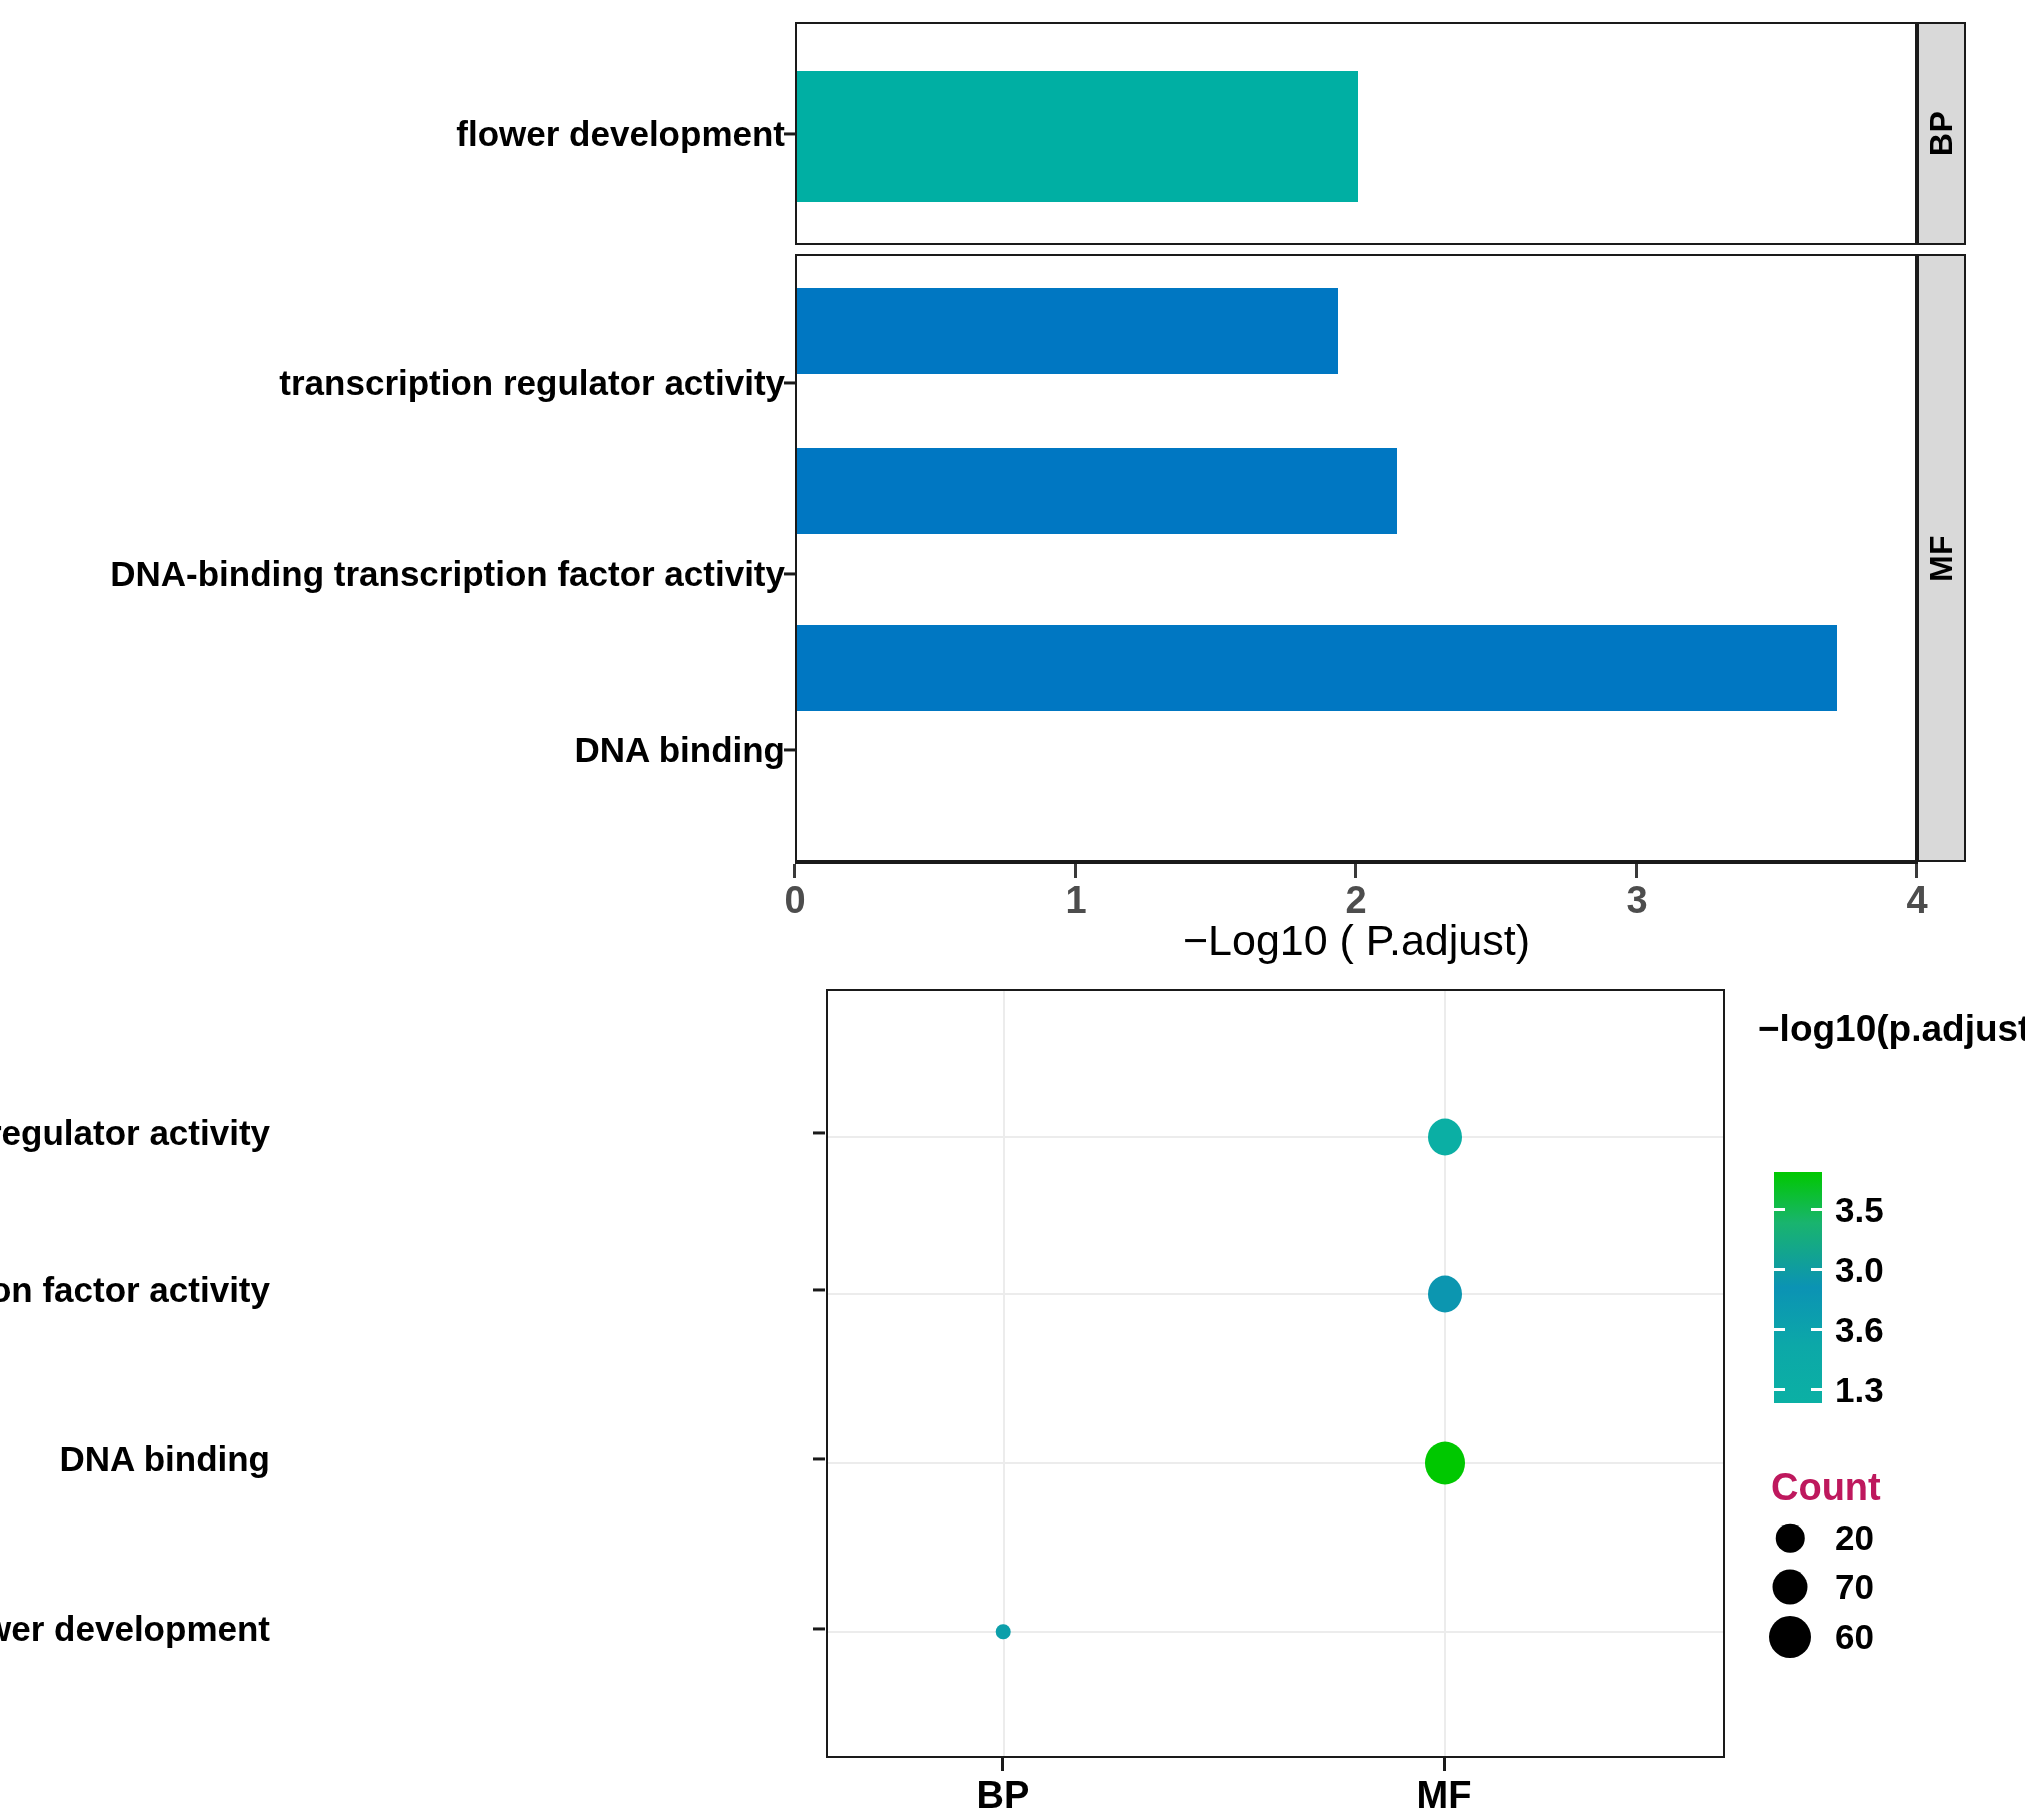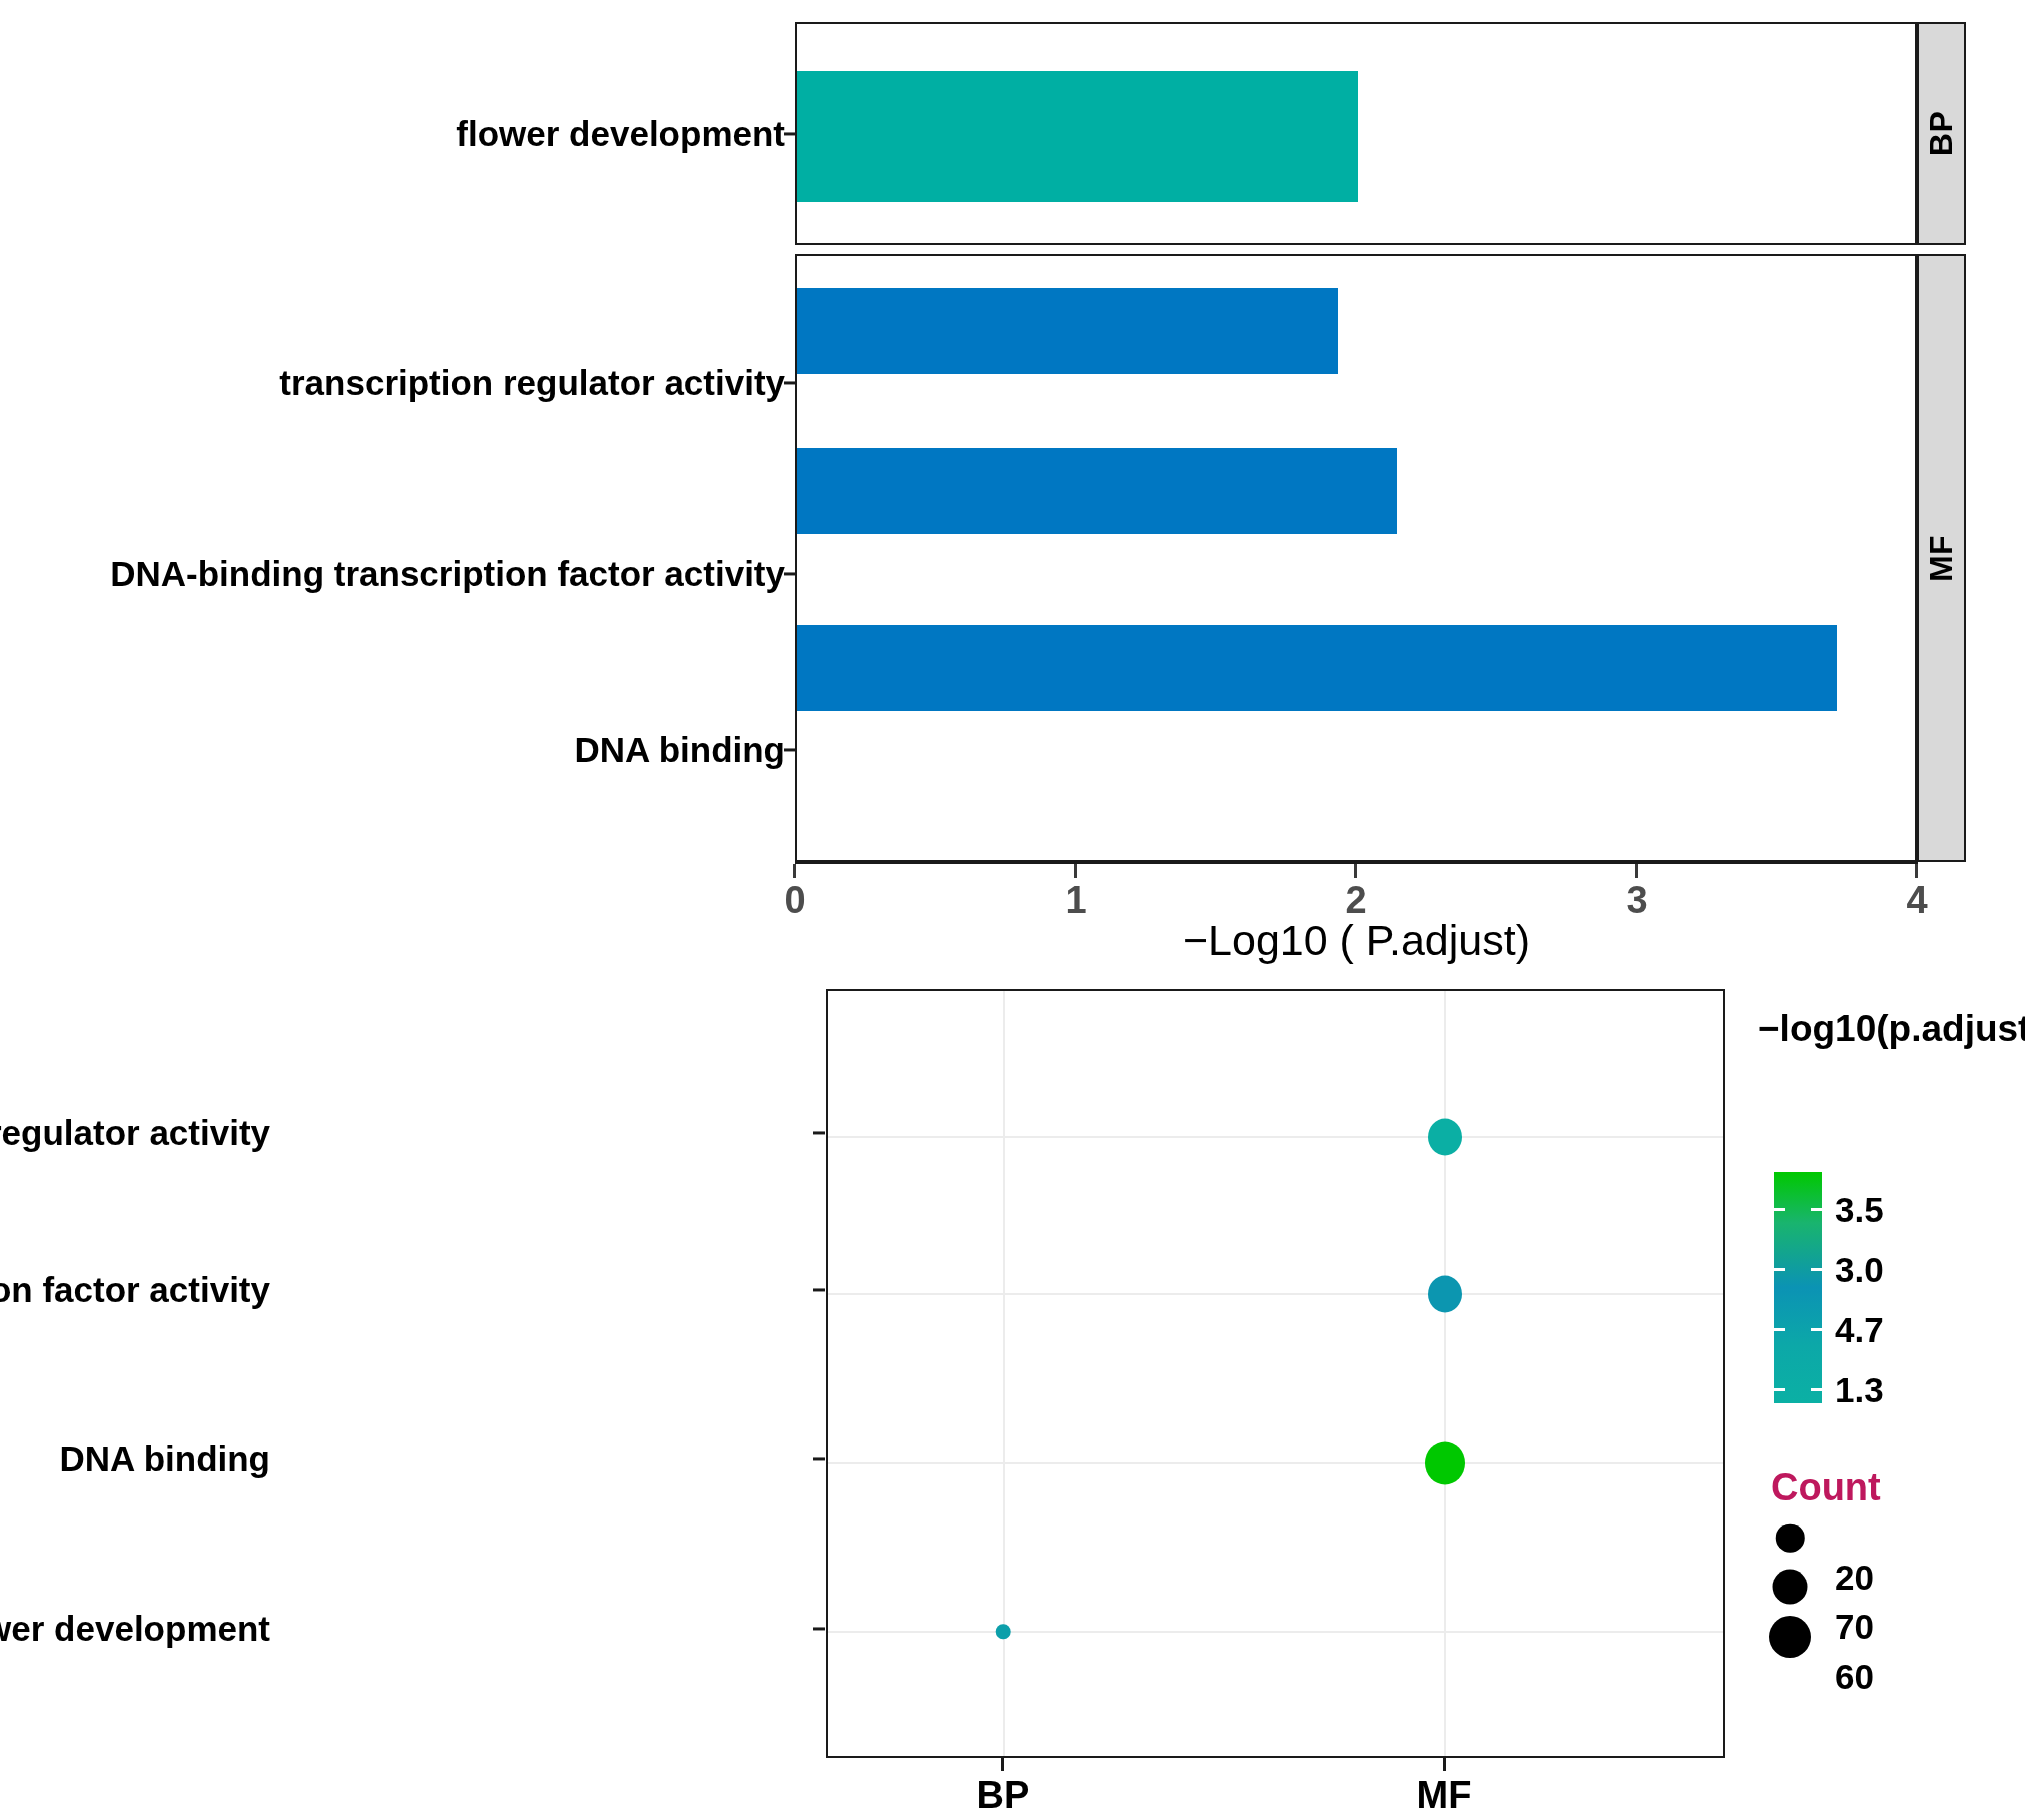--- a/index.html
+++ b/index.html
@@ -48,21 +48,21 @@
   
   #legend-color-title{position:absolute;left:1758px;top:1008px;font-size:37px;font-weight:bold;color:#000;white-space:nowrap;}
   #colorbar{position:absolute;left:1774px;top:1172px;width:48px;height:231px;
             background:linear-gradient(to bottom,#00C800 0%,#19B46E 22%,#0B93B4 50%,#0CA8A8 75%,#0BB0A4 100%);}
   .cb-break{position:absolute;left:1774px;width:48px;height:3.1px;
             background:linear-gradient(to right,#ffffff 0 10.8px, transparent 10.8px 37px, #ffffff 37px 48px);}
   .cb-label{position:absolute;left:1835px;font-size:35px;font-weight:bold;color:#000;transform:translateY(-50%);}
 
   #legend-size-title{position:absolute;left:1771px;top:1466px;font-size:38px;font-weight:bold;color:#be185d;}
   .size-dot{position:absolute;border-radius:50%;background:#000;transform:translate(-50%,-50%);}
-  .size-label{position:absolute;left:1835px;font-size:35px;font-weight:bold;color:#000;transform:translateY(-50%);margin-top:40px;}
+  .size-label{position:absolute;left:1835px;font-size:35px;font-weight:bold;color:#000;transform:translateY(-50%);}
 </style>
 </head>
 <body>
 
 <div class="fig" id="bar-figure">
 
   <div class="bar-panel" id="panel-bp">
     <div class="bar-inner" style="top: 47px; height: 131px; width: 561px; background: rgb(0, 175, 163);"></div>
   </div>
   <div class="strip" id="strip-bp">
@@ -142,21 +142,21 @@
 </div>
 
 <div id="legend-color-title">−log10(p.adjust)</div>
 <div id="colorbar"></div>
 <div class="cb-break" style="top:1208px;"></div>
 <div class="cb-break" style="top:1268px;"></div>
 <div class="cb-break" style="top:1328px;"></div>
 <div class="cb-break" style="top:1388px;"></div>
 <div class="cb-label" style="top:1210px;text-align:right;">3.5</div>
 <div class="cb-label" style="top:1270px;">3.0</div>
-<div class="cb-label" style="top:1330px;">4.7</div>
+<div class="cb-label" style="top:1330px;">3.6</div>
 <div class="cb-label" style="top:1390px;">1.3</div>
 
 <div id="legend-size-title">Count</div>
 <div class="size-dot" style="left:1790px;top:1538px;width:28.5px;height:28.5px;"></div>
 <div class="size-dot" style="left:1790px;top:1587px;width:35px;height:35px;"></div>
 <div class="size-dot" style="left:1790px;top:1637px;width:42px;height:42px;"></div>
 <div class="size-label" style="top:1538px;">20</div>
 <div class="size-label" style="top:1587px;">70</div>
 <div class="size-label" style="top:1637px;">60</div>
 

